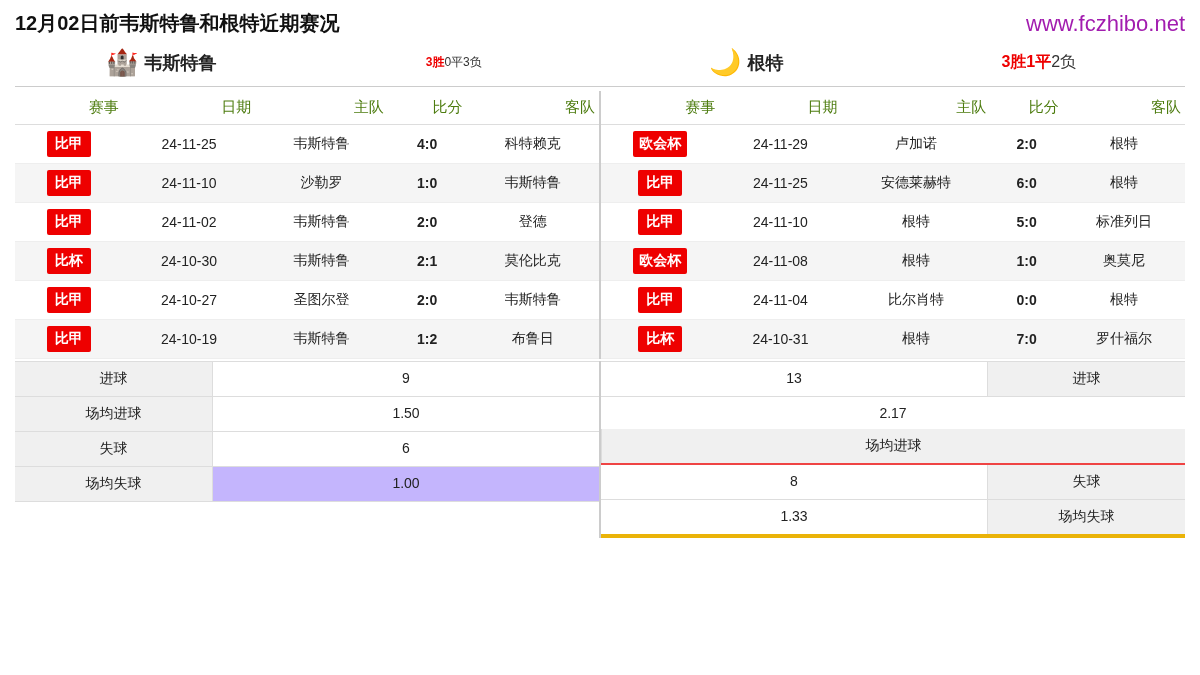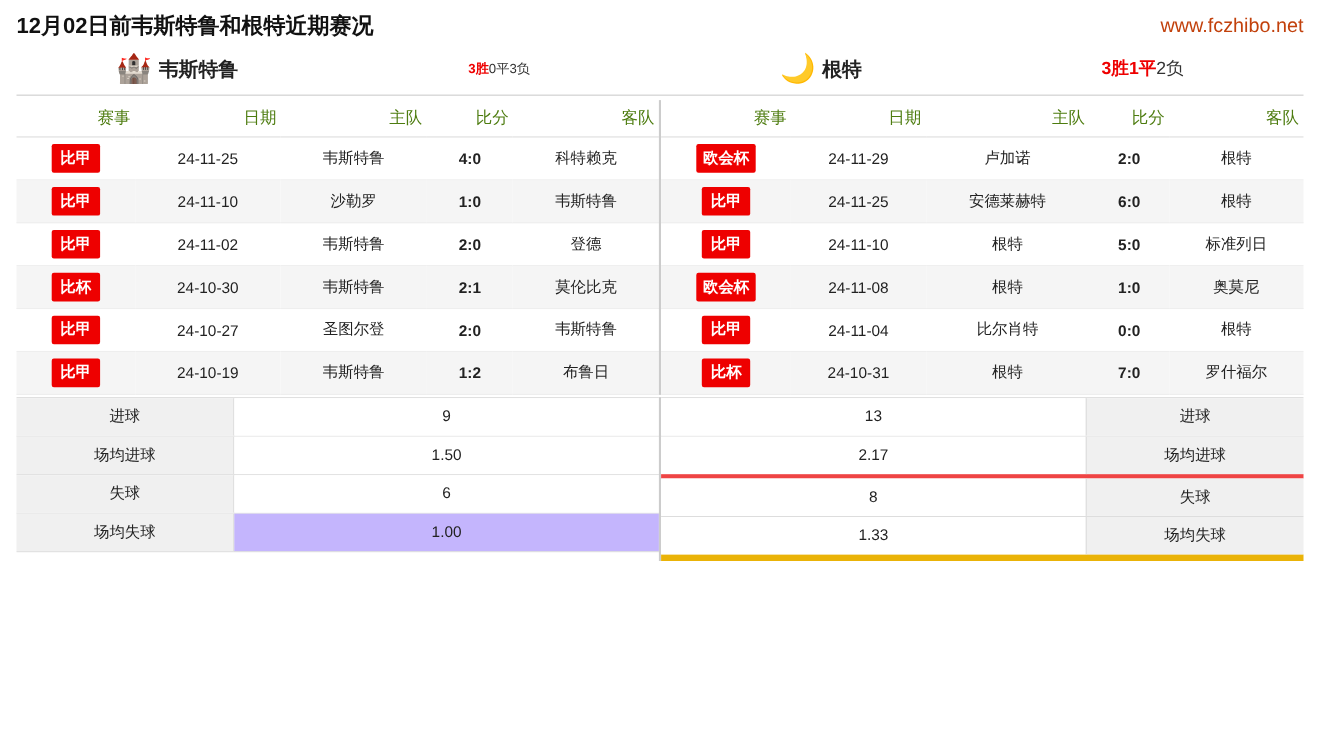--- a/index.html
+++ b/index.html
@@ -20,22 +20,22 @@
       justify-content: space-between;
       align-items: center;
       margin-bottom: 10px;
     }
     .top-title {
       font-size: 20px;
       font-weight: bold;
       color: #111;
     }
     .top-website {
-      font-size: 18px;
-      color: #c2410c;
+      font-size: 22px;
+      color: #a21caf;
       margin-left: 24px;
     }
     table {
       width: 100%;
       border-collapse: collapse;
     }
     th {
       background: #fff;
       font-weight: normal;
       text-align: right;
@@ -230,28 +230,28 @@
       </div>
     </div>
 
     <div style="width:2px; background:#ccc;"></div>
 
     <div style="flex:1;">
       <div style="display:flex; border-top:1px solid #ddd; border-bottom:1px solid #ddd;">
         <div style="flex:2; text-align:center; padding:8px 4px; background:#fff; font-size:14px;">13</div>
         <div style="flex:1; text-align:center; padding:8px 4px; background:#f0f0f0; font-size:14px; border-left:1px solid #ddd;">进球</div>
       </div>
-      <div style="display:flex; border-bottom:4px solid #ef4444;">
+      <div style="display:flex; border-bottom:2px solid #ef4444;flex-direction:column;">
         <div style="flex:2; text-align:center; padding:8px 4px; background:#fff; font-size:14px;">2.17</div>
         <div style="flex:1; text-align:center; padding:8px 4px; background:#f0f0f0; font-size:14px; border-left:1px solid #ddd;">场均进球</div>
       </div>
       <div style="display:flex; border-bottom:1px solid #ddd;">
         <div style="flex:2; text-align:center; padding:8px 4px; background:#fff; font-size:14px;">8</div>
         <div style="flex:1; text-align:center; padding:8px 4px; background:#f0f0f0; font-size:14px; border-left:1px solid #ddd;">失球</div>
       </div>
-      <div style="display:flex; border-bottom:6px solid #eab308;">
+      <div style="display:flex; border-bottom:4px solid #eab308;">
         <div style="flex:2; text-align:center; padding:8px 4px; background:#fff; font-size:14px;">1.33</div>
         <div style="flex:1; text-align:center; padding:8px 4px; background:#f0f0f0; font-size:14px; border-left:1px solid #ddd;">场均失球</div>
       </div>
     </div>
   </div>
 
 </div>
 
 </body></html>

